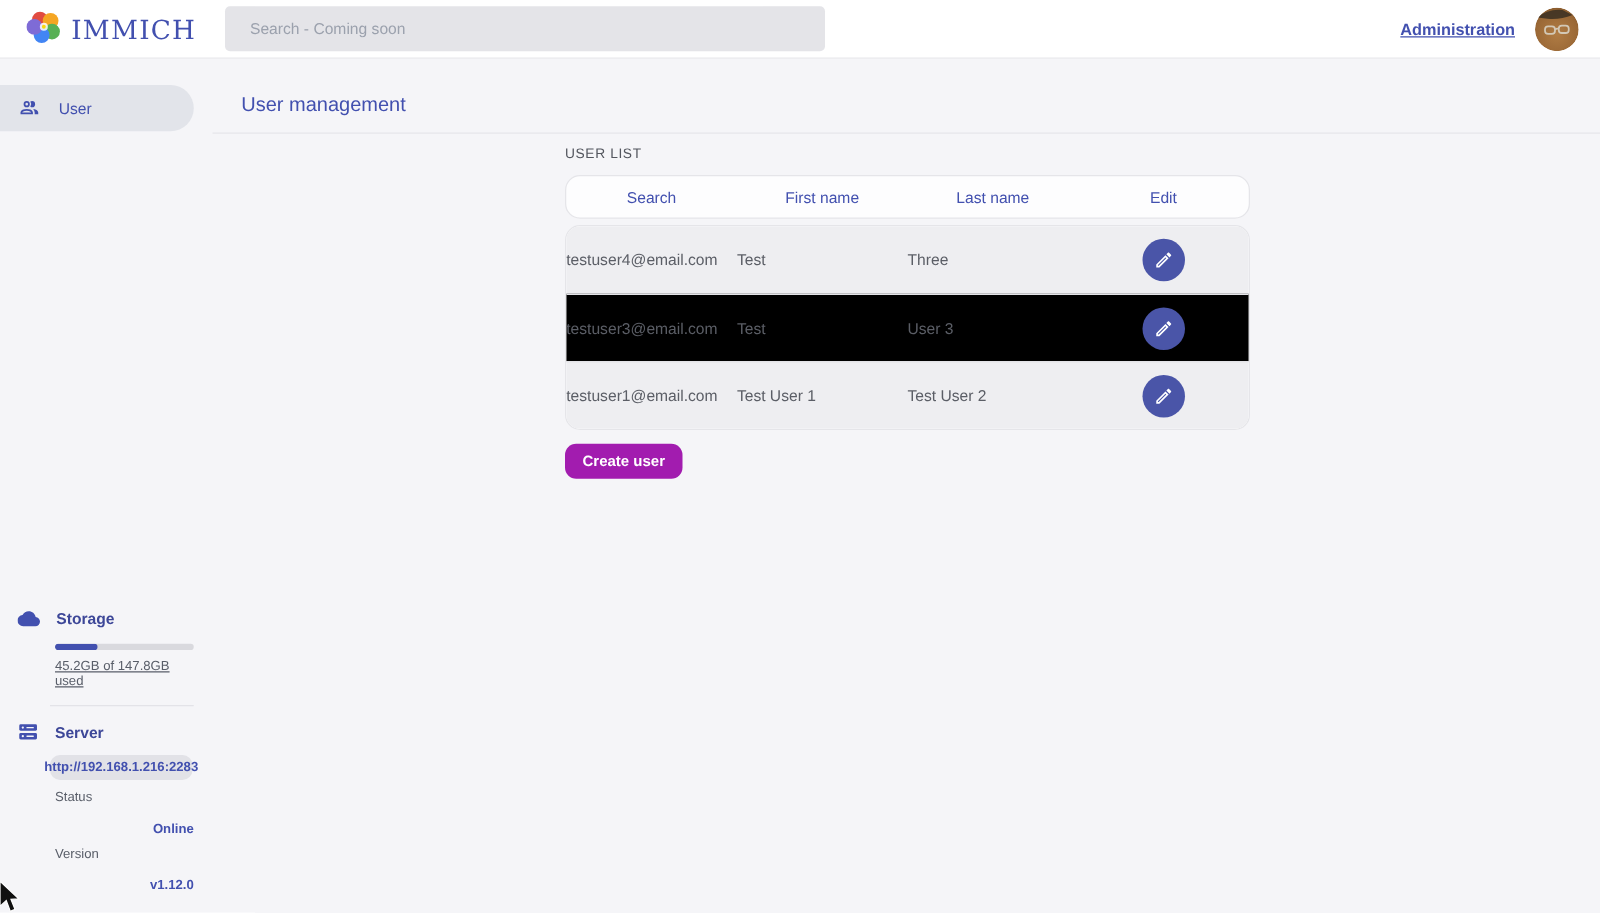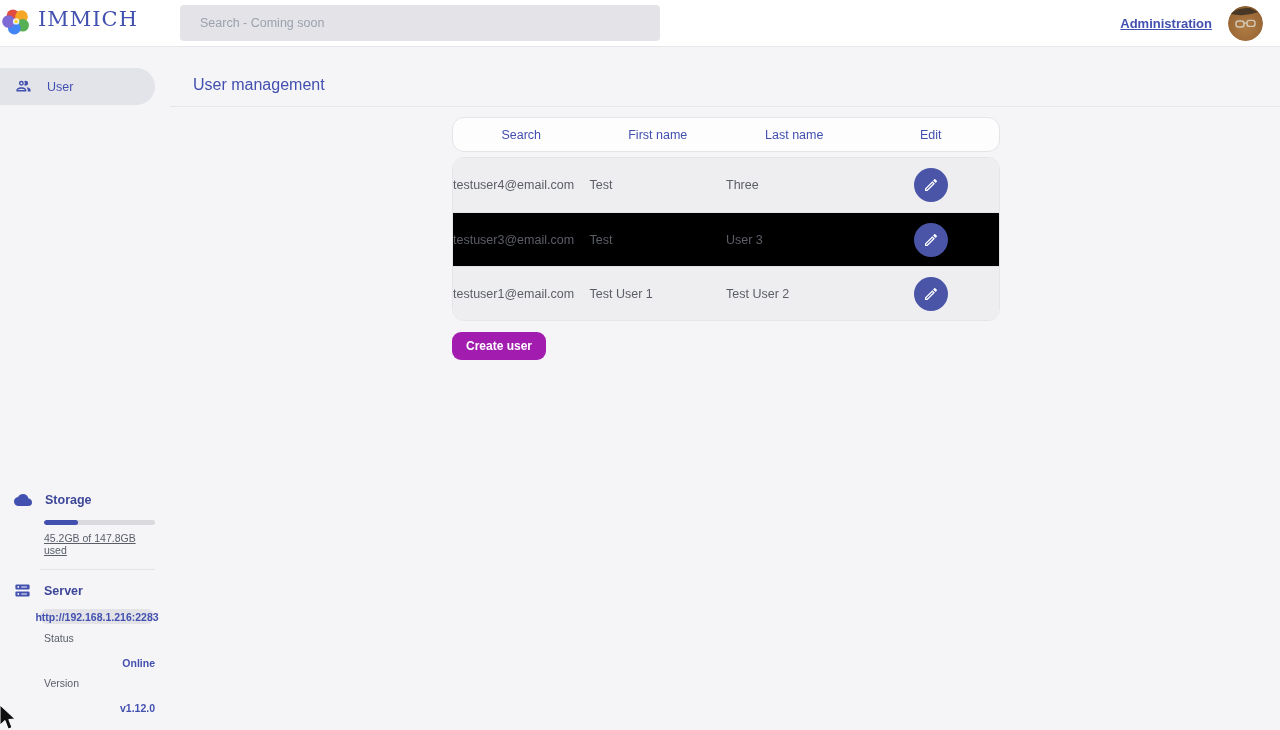--- a/index.html
+++ b/index.html
@@ -4,42 +4,42 @@
 <title>Immich Administration</title>
 <style>
   * { margin:0; padding:0; box-sizing:border-box; }
   html,body { width:1280px; height:730px; }
   body { font-family:"Liberation Sans", sans-serif; }
   .app { position:relative; width:1280px; height:730px; background:#f5f5f8; overflow:hidden; }
 
   
   .topbar { position:absolute; top:0; left:0; right:0; height:47px; background:#ffffff;
             border-bottom:1px solid #e8e8ec; z-index:5; }
-  .logo { position:absolute; left:2px; top:7px; display:flex; align-items:flex-start; gap:7px; cursor:pointer; }
+  .logo { position:absolute; left:21px; top:7px; display:flex; align-items:flex-end; gap:7px; cursor:pointer; }
   .logo-text { font-family:"DejaVu Serif", serif; font-size:21px; color:#4250af; letter-spacing:1px; }
   .search-input { position:absolute; left:180px; top:5px; width:480px; height:36px; background:#e4e4e8;
                   border:none; border-radius:4px; padding:0 20px; font-size:12.5px; color:#444;
                   outline:none; font-family:"Liberation Sans",sans-serif; }
   .search-input::placeholder { color:#9ba1ad; }
   .header-right { position:absolute; right:17px; top:0; height:46px; display:flex; align-items:center; gap:16px; }
   .admin-link { color:#4250af; font-size:13px; font-weight:700; text-decoration:underline; cursor:pointer; }
   .avatar { width:35px; height:35px; border-radius:50%; overflow:hidden; cursor:pointer; display:block; }
 
   
   .sidebar { position:absolute; top:47px; left:0; width:170px; bottom:0; }
   .nav-item { margin-top:21px; width:155px; height:37px; background:#e2e4ea;
               border-radius:0 20px 20px 0; display:flex; align-items:center; padding-left:15px;
               gap:15px; color:#4250af; font-size:12.5px; font-weight:500; cursor:pointer; }
   .sidebar-bottom { position:absolute; bottom:0; left:0; width:170px; padding:0 15px 16px 14px; }
   .panel-heading { display:flex; align-items:center; gap:13px; color:#3d4798; font-weight:700; font-size:12.5px; }
   .progress-track { margin:11px 0 0 30px; width:111px; height:5px; background:#d9d9de; border-radius:3px; overflow:hidden; }
   .progress-fill { height:100%; background:#4250af; border-radius:3px; }
   .usage-text { margin:7px 0 0 30px; font-size:10.5px; color:#595e69;text-decoration:underline; }
   .side-divider { margin:13px 0 12px 26px; height:1px; background:#e3e3e8; border:none; }
-  .url-pill { margin:10px 0 0 26px; width:114px; height:15px; background:#e2e2e7; border-radius:8px;
+  .url-pill { margin:10px 0 0 26px; width:114px; height:20px; background:#e2e2e7; border-radius:8px;
               display:flex; align-items:center; justify-content:center;
               color:#4250af; font-size:10.5px; font-weight:700; }
   .kv { margin:8px 0 0 30px; width:111px; display:flex; justify-content:space-between;
         font-size:10.5px; color:#595e69; }
   .kv .val { color:#4250af; font-weight:700;margin-top:25px; }
 
   
   .content { position:absolute; left:170px; top:47px; right:0; bottom:0; }
   .page-title { position:absolute; left:23px; top:29px; font-size:16px; font-weight:500; color:#4250af; }
   .title-divider { position:absolute; top:59px; left:0; right:0; height:1px; background:#e6e6ea; }
@@ -152,20 +152,21 @@
         <span class="val">v1.12.0</span>
       </div>
     </div>
   </aside>
 
   <main class="content">
     <h1 class="page-title">User management</h1>
     <div class="title-divider"></div>
 
     <section class="table-area">
+      <div class="section-label">USER LIST</div>
 
       <div class="thead">
         <span>Search</span>
         <span>First name</span>
         <span>Last name</span>
         <span>Edit</span>
       </div>
 
       <div class="tbody">
         <div class="trow odd">

